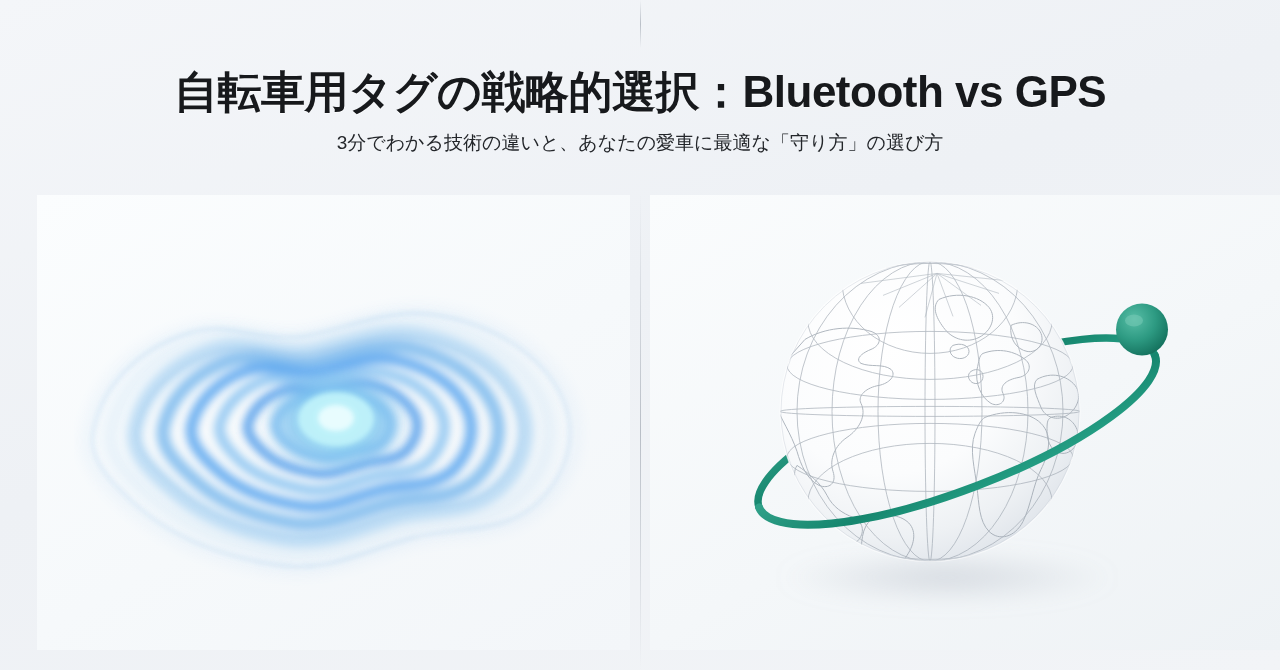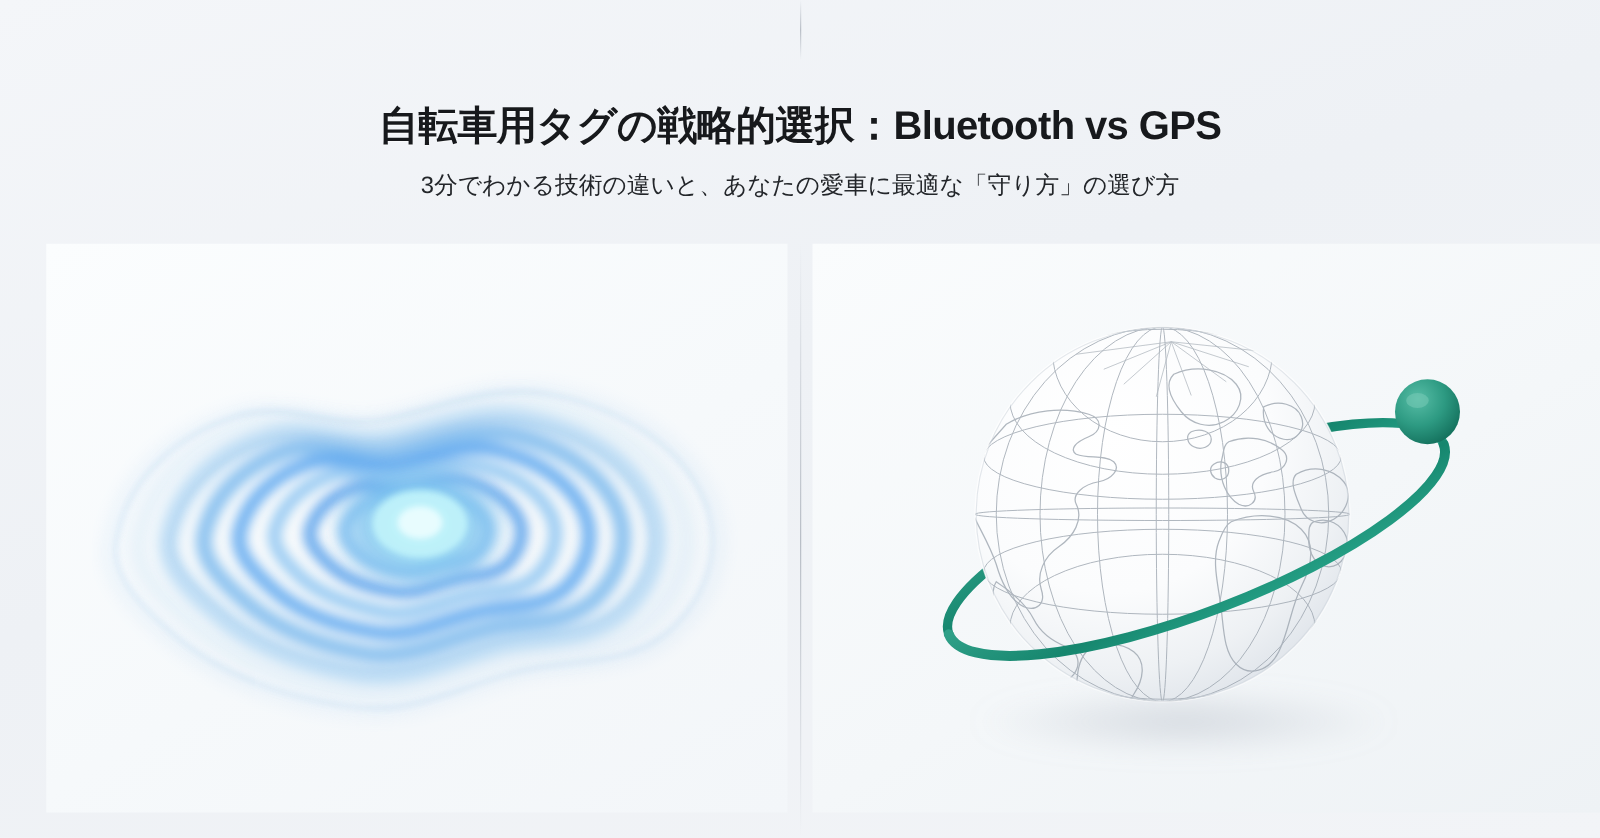--- a/index.html
+++ b/index.html
@@ -32,22 +32,22 @@
   .divider.bottom { left: 640px; top: 194px; height: 476px; }
 
   
   .header {
     position: absolute;
     left: 0; right: 0; top: 66px;
     text-align: center;
     z-index: 5;
   }
   .title {
-    margin: 16px;
-    font-size: 32px;
+    margin: 0;
+    font-size: 44px;
     font-weight: 700;
     letter-spacing: -0.5px;
     color: #17191c;
     line-height: 1.18;
     white-space: nowrap;
     text-shadow: 0 1px 0 rgba(255,255,255,0.6);
   }
   .subtitle {
     margin: 12px 0 16px 0;
     font-size: 19px;

